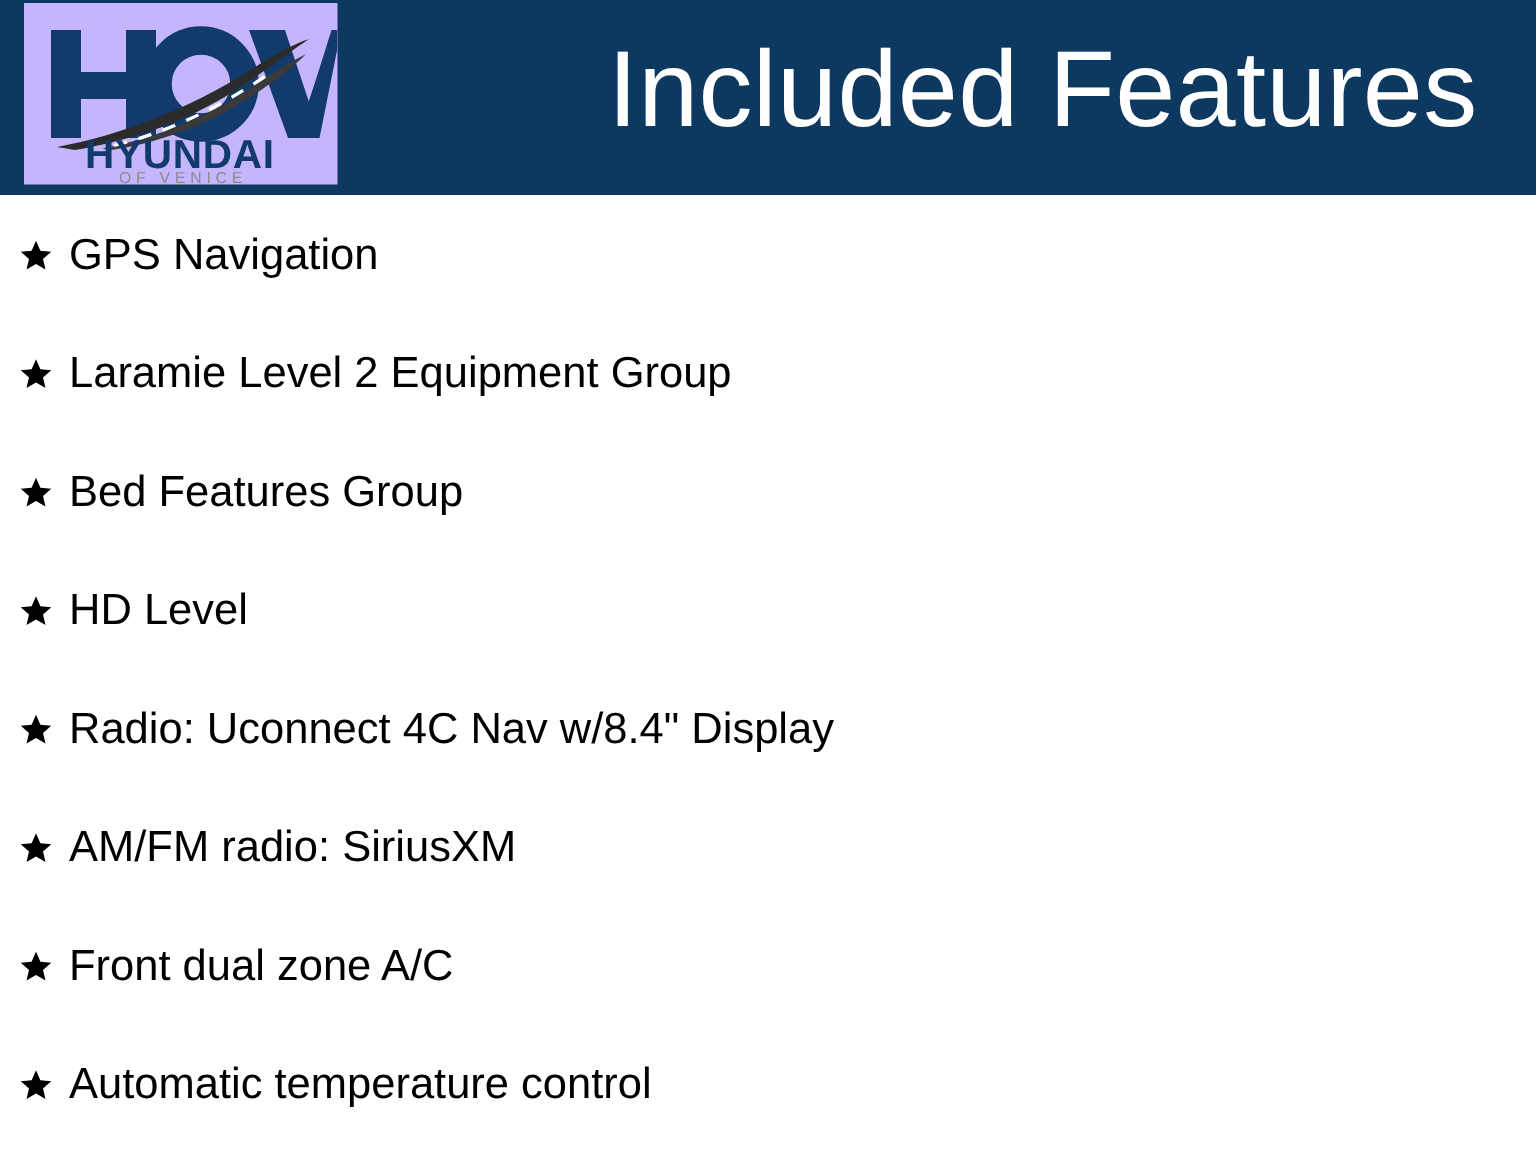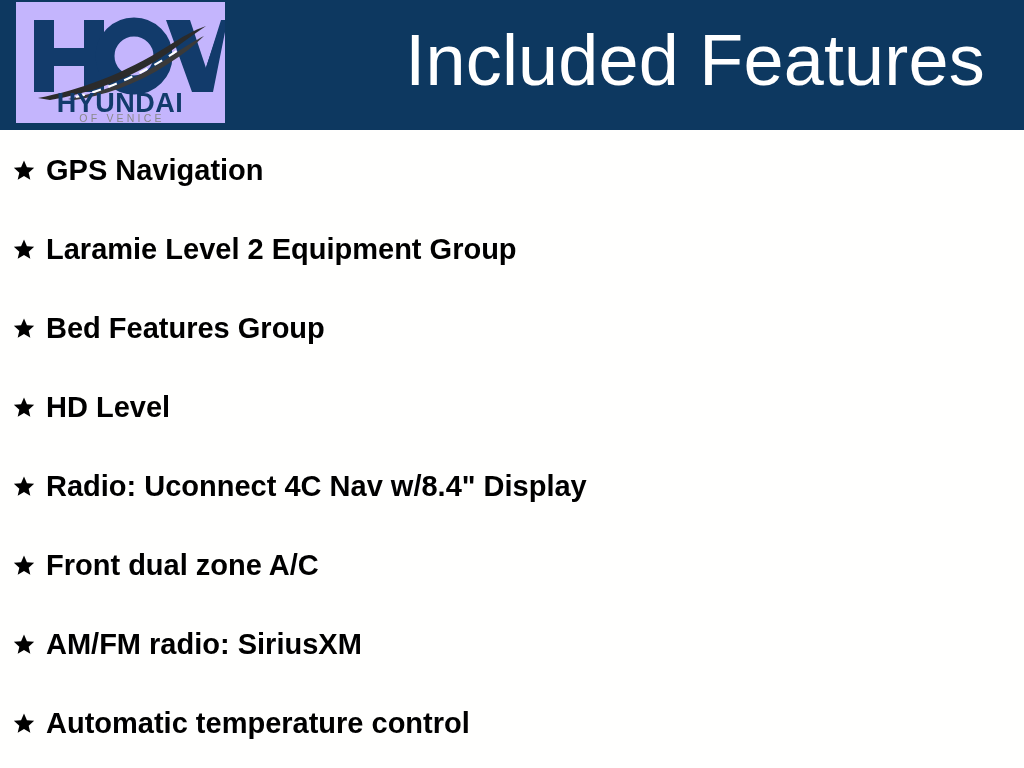--- a/index.html
+++ b/index.html
@@ -59,21 +59,20 @@
 
   
   .feature-list {
     position: absolute;
     left: 0;
     top: 130px;
     width: 1024px;
     margin: 0;
     padding: 0;
     list-style: none;
-    font-weight: bold;
   }
   .feature-item {
     position: relative;
     height: 79px;
     padding-left: 46px;
     box-sizing: border-box;
     display: flex;
     align-items: center;
   }
   .feature-item:first-child {
@@ -152,27 +151,27 @@
   <li class="feature-item">
     <svg class="bullet-star" viewBox="0 0 24 24">
       <polygon points="12,1.6 15.2,8.9 23.1,9.6 17.1,14.9 18.9,22.6 12,18.5 5.1,22.6 6.9,14.9 0.9,9.6 8.8,8.9" fill="currentColor"></polygon>
     </svg>
     <span class="feature-text">Radio: Uconnect 4C Nav w/8.4" Display</span>
   </li>
   <li class="feature-item">
     <svg class="bullet-star" viewBox="0 0 24 24">
       <polygon points="12,1.6 15.2,8.9 23.1,9.6 17.1,14.9 18.9,22.6 12,18.5 5.1,22.6 6.9,14.9 0.9,9.6 8.8,8.9" fill="currentColor"></polygon>
     </svg>
-    <span class="feature-text">Front dual zone A/C</span>
+    <span class="feature-text">AM/FM radio: SiriusXM</span>
   </li>
   <li class="feature-item">
     <svg class="bullet-star" viewBox="0 0 24 24">
       <polygon points="12,1.6 15.2,8.9 23.1,9.6 17.1,14.9 18.9,22.6 12,18.5 5.1,22.6 6.9,14.9 0.9,9.6 8.8,8.9" fill="currentColor"></polygon>
     </svg>
-    <span class="feature-text">AM/FM radio: SiriusXM</span>
+    <span class="feature-text">Front dual zone A/C</span>
   </li>
   <li class="feature-item">
     <svg class="bullet-star" viewBox="0 0 24 24">
       <polygon points="12,1.6 15.2,8.9 23.1,9.6 17.1,14.9 18.9,22.6 12,18.5 5.1,22.6 6.9,14.9 0.9,9.6 8.8,8.9" fill="currentColor"></polygon>
     </svg>
     <span class="feature-text">Automatic temperature control</span>
   </li>
 </ul>
 
 </body></html>

